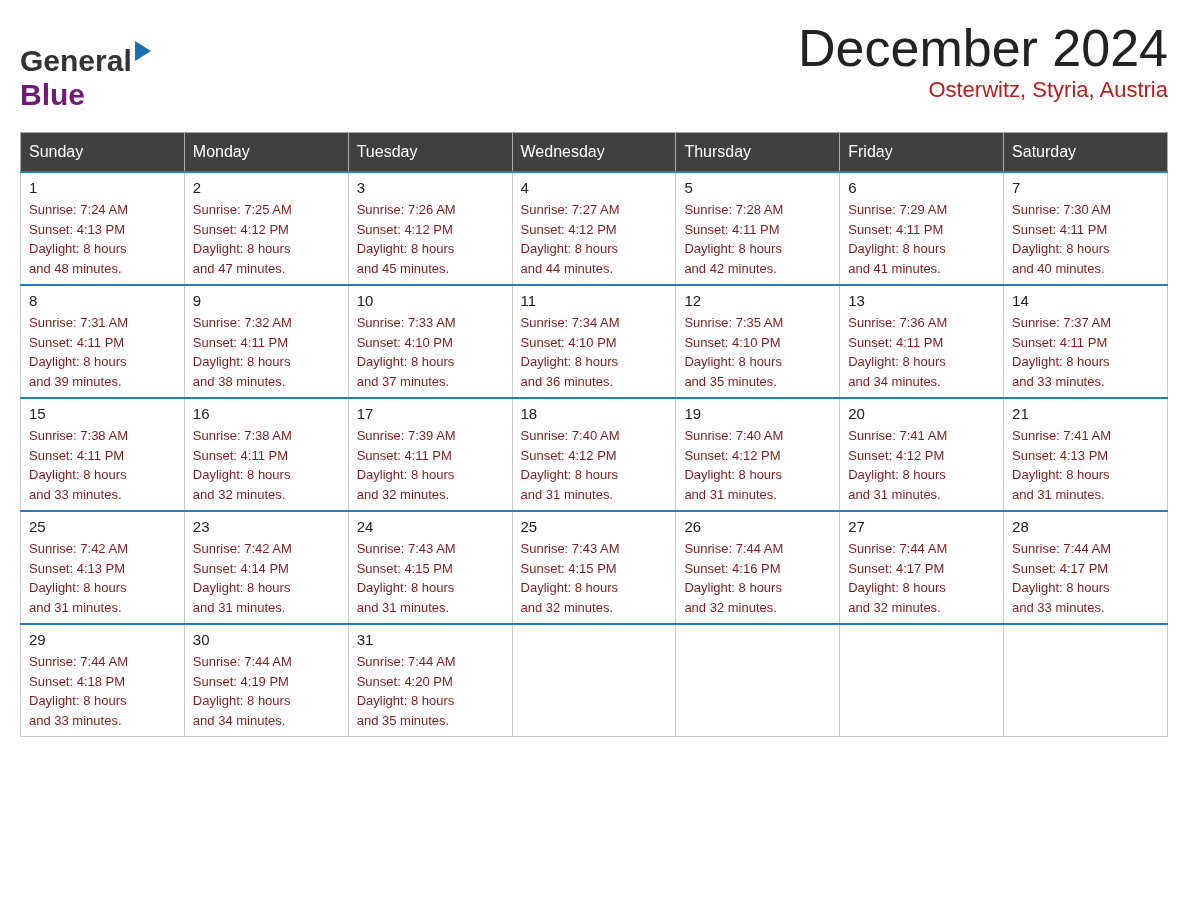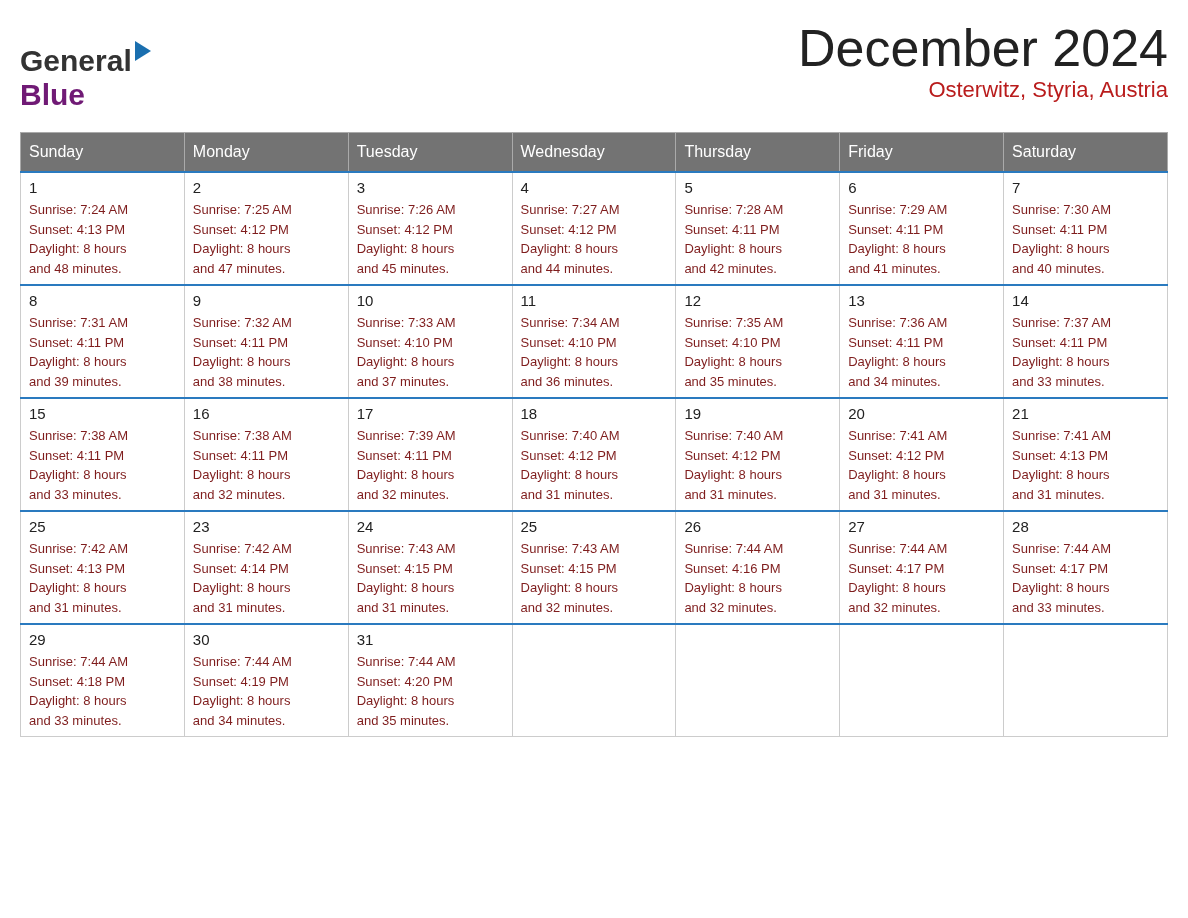--- a/index.html
+++ b/index.html
@@ -37,21 +37,21 @@
     .location-title {
       font-size: 22px;
       color: #b91c1c;
     }
     .calendar-table {
       width: 100%;
       border-collapse: collapse;
       border: 1px solid #aaa;
     }
     .calendar-table th {
-      background-color: #737373;
+      background-color: #404040;
       color: #fff;
       font-size: 16px;
       font-weight: normal;
       padding: 10px 8px;
       text-align: left;
       border: 1px solid #aaa;
     }
     .calendar-table td {
       vertical-align: top;
       padding: 6px 8px;

